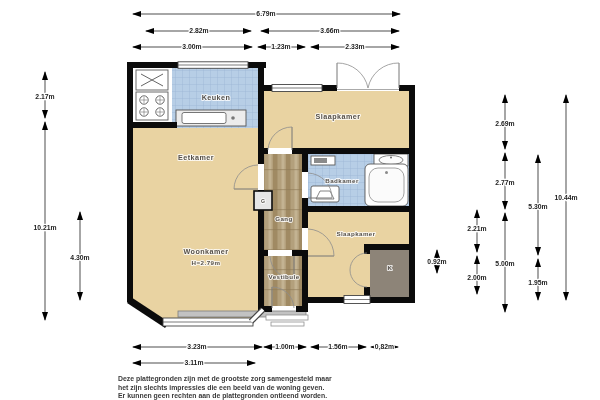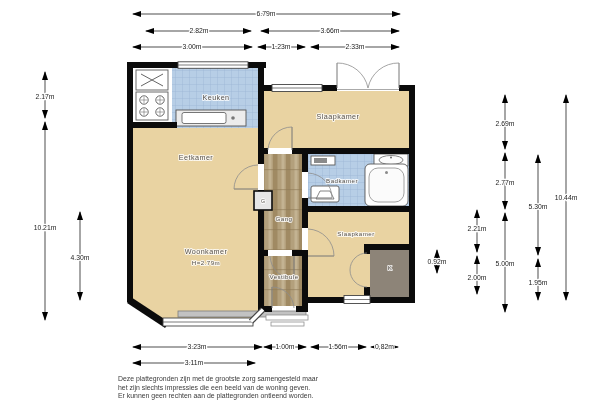--- a/index.html
+++ b/index.html
@@ -1,17 +1,17 @@
 <!DOCTYPE html>
 <html><head>
 <meta charset="utf-8">
 <style>
   html,body{margin:0;padding:0;background:#fff;}
   .canvas{position:relative;width:600px;height:400px;background:#fff;overflow:hidden;
-          font-family:"Liberation Sans",sans-serif;}
+          font-family:"Liberation Sans",sans-serif;font-weight:bold;}
   svg{position:absolute;left:0;top:0;}
   .dim{font-size:6.8px;fill:#222;paint-order:stroke;stroke:#fff;stroke-width:2.4px;
        stroke-linejoin:round;text-anchor:middle;}
   .room{font-size:7.2px;fill:#55504a;letter-spacing:.45px;paint-order:stroke;stroke:#ffffffcc;
         stroke-width:2px;stroke-linejoin:round;text-anchor:middle;}
   .roomsmall{font-size:6.2px;}
   .tiny{font-size:5.2px;letter-spacing:0;}
   .note{font-size:6.9px;fill:#3a3a3a;}
   .dline{stroke:#000;stroke-width:.7;}
   .wall{fill:#0b0b0b;}

